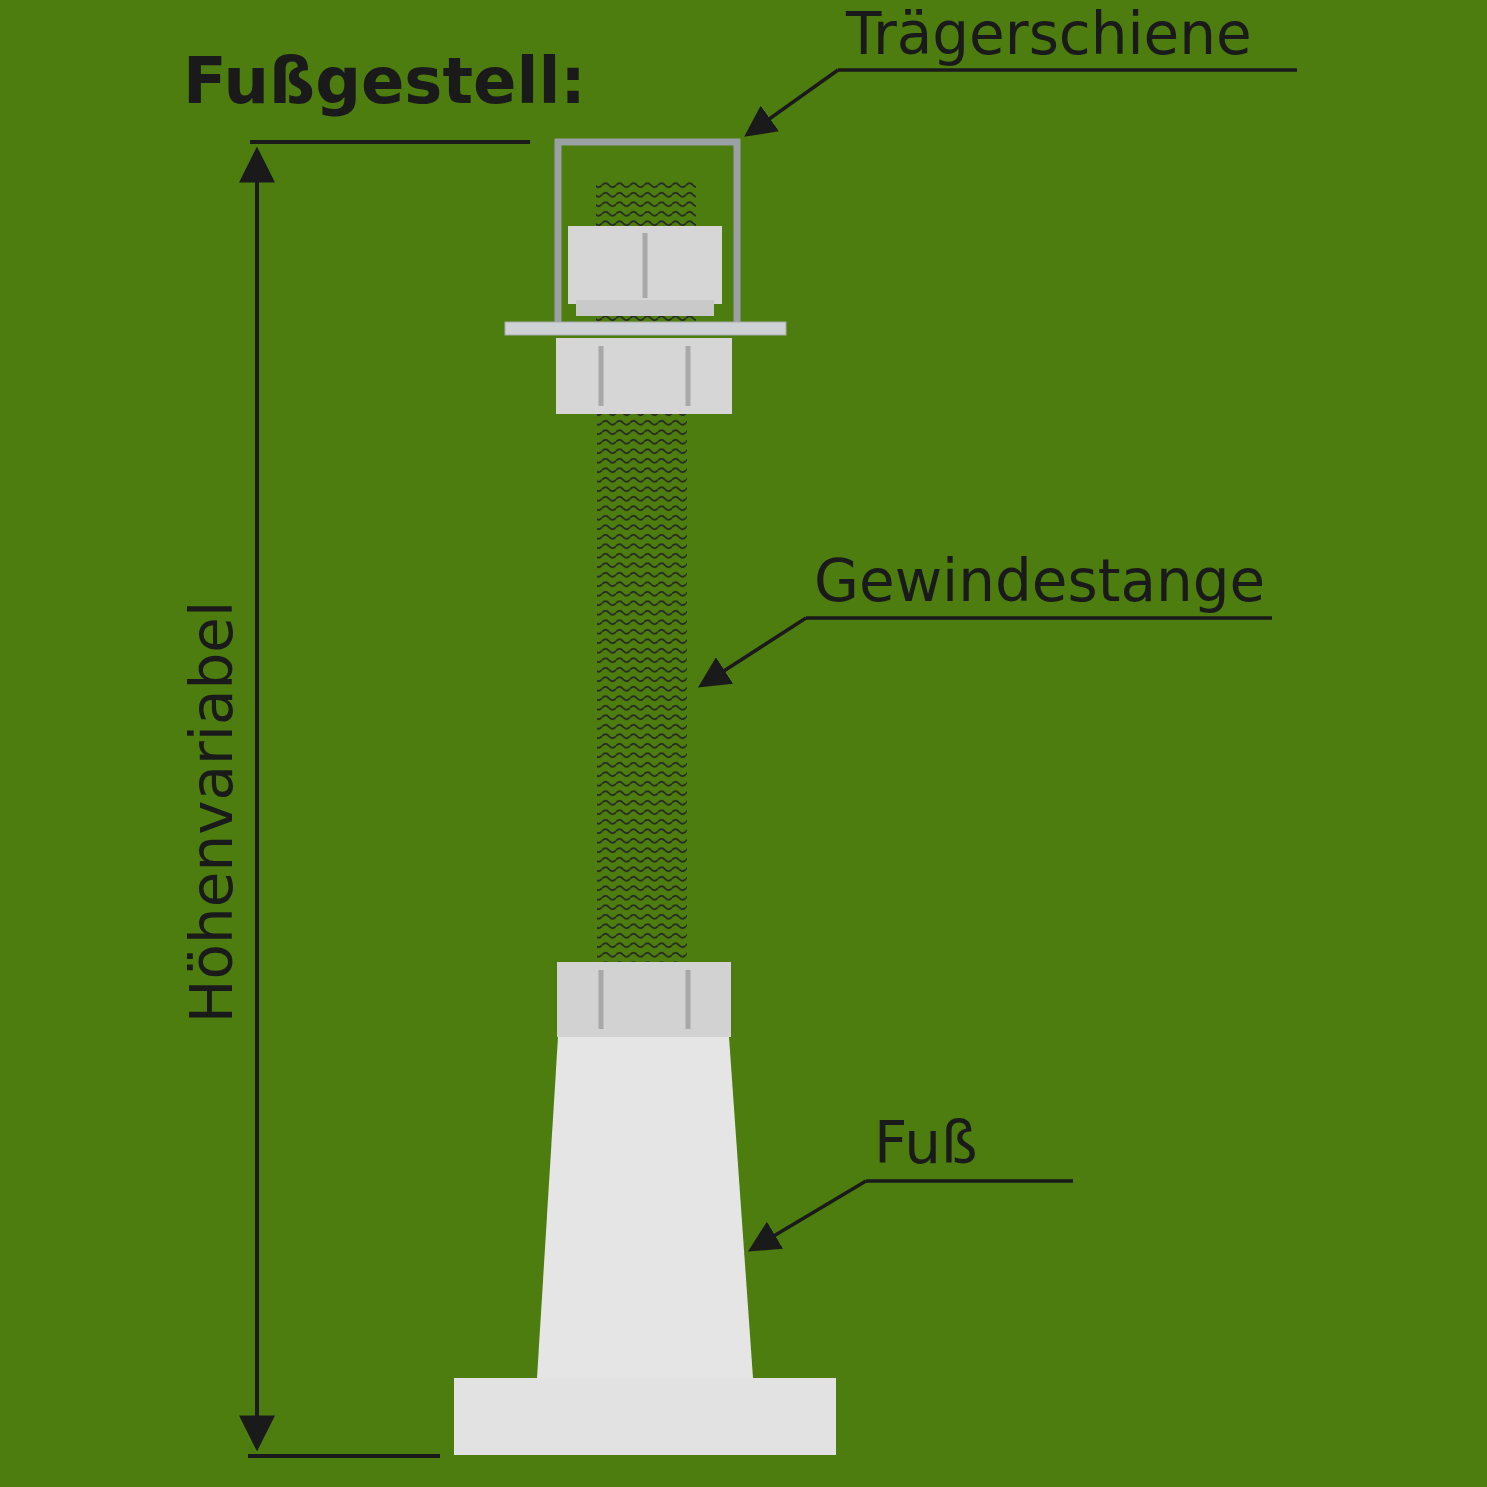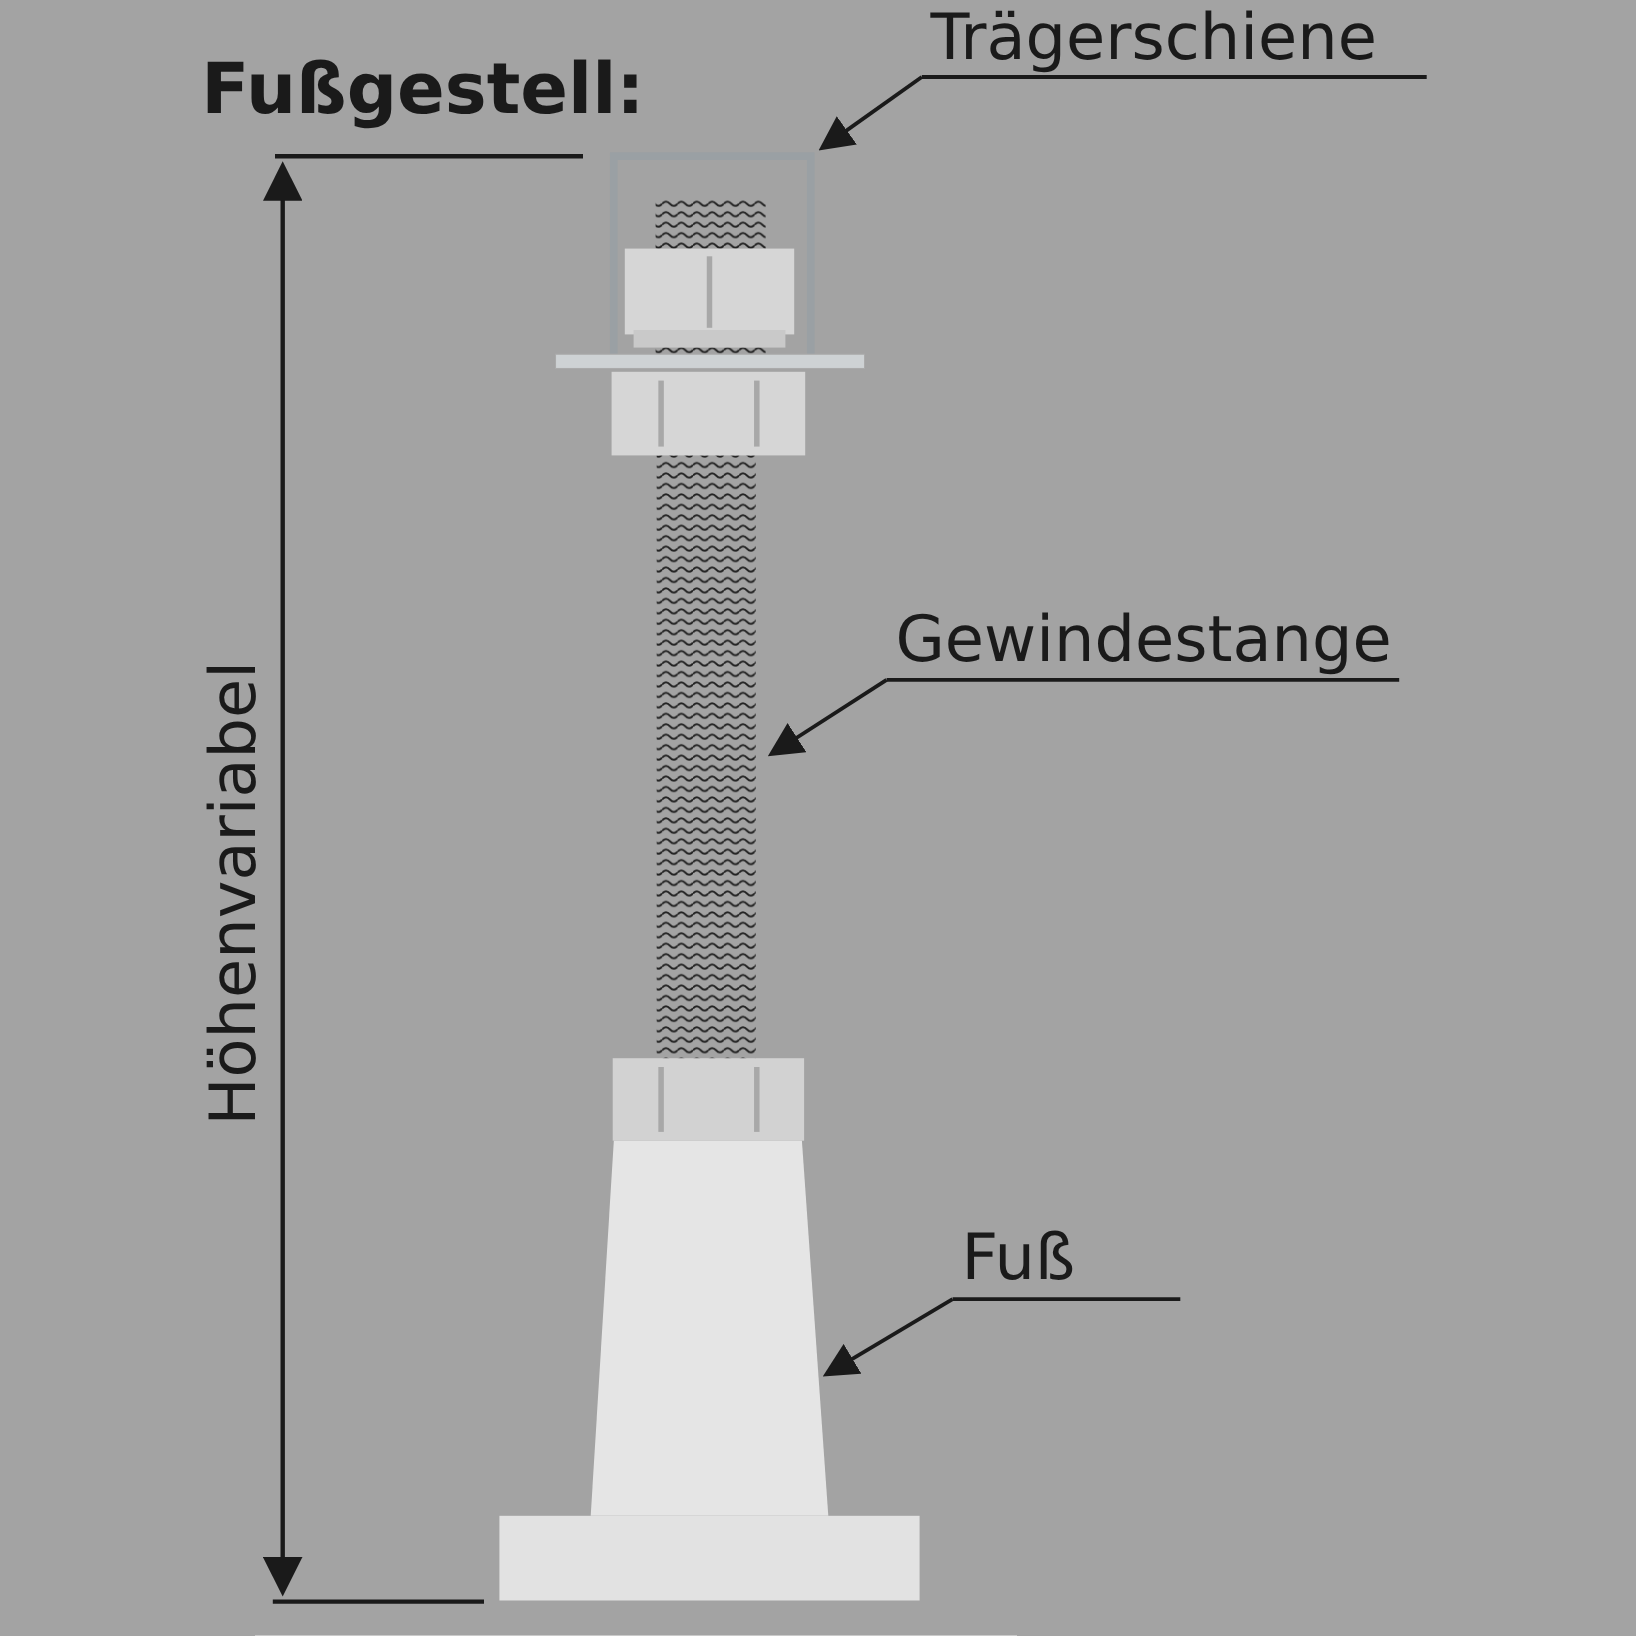--- a/index.html
+++ b/index.html
@@ -4,21 +4,21 @@
 <style>
   html, body {
     margin: 0;
     padding: 0;
     background: #ffffff;
   }
   .stage {
     position: relative;
     width: 1487px;
     height: 1487px;
-    background: #a3a3a3;
+    background: #4d7c0f;
     font-family: "DejaVu Sans", "Liberation Sans", sans-serif;
     overflow: hidden;
   }
   svg text {
     fill: #1a1a1a;
   }
   .title-text {
     font-size: 64px;
     font-weight: bold;
   }

